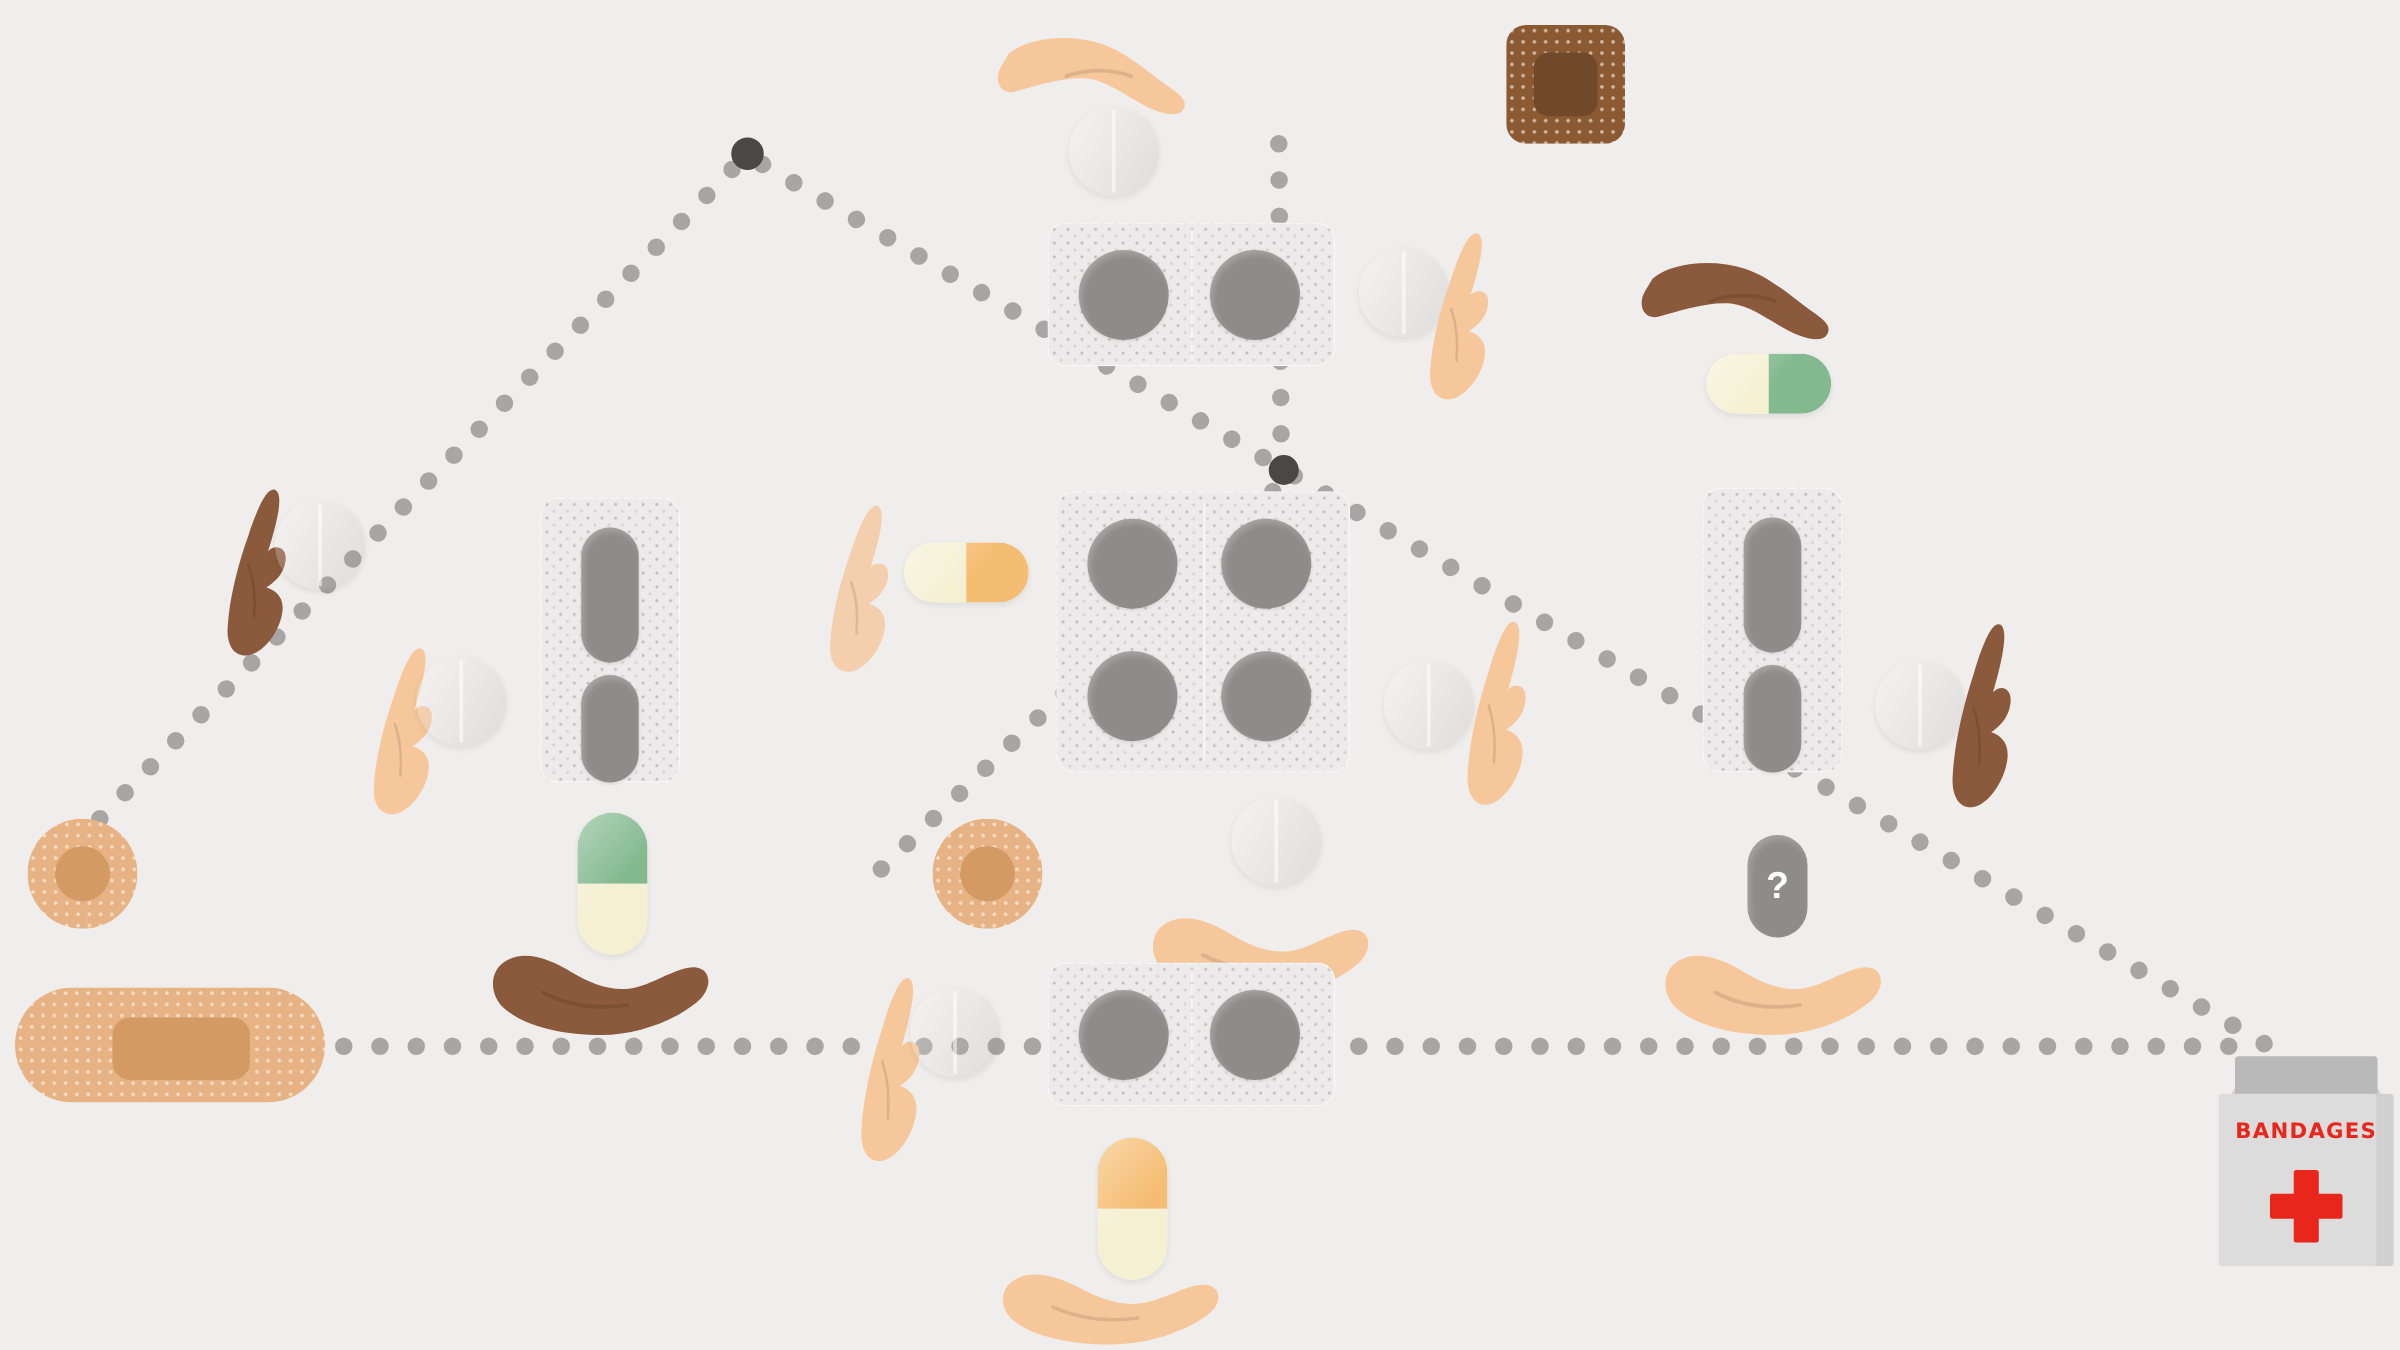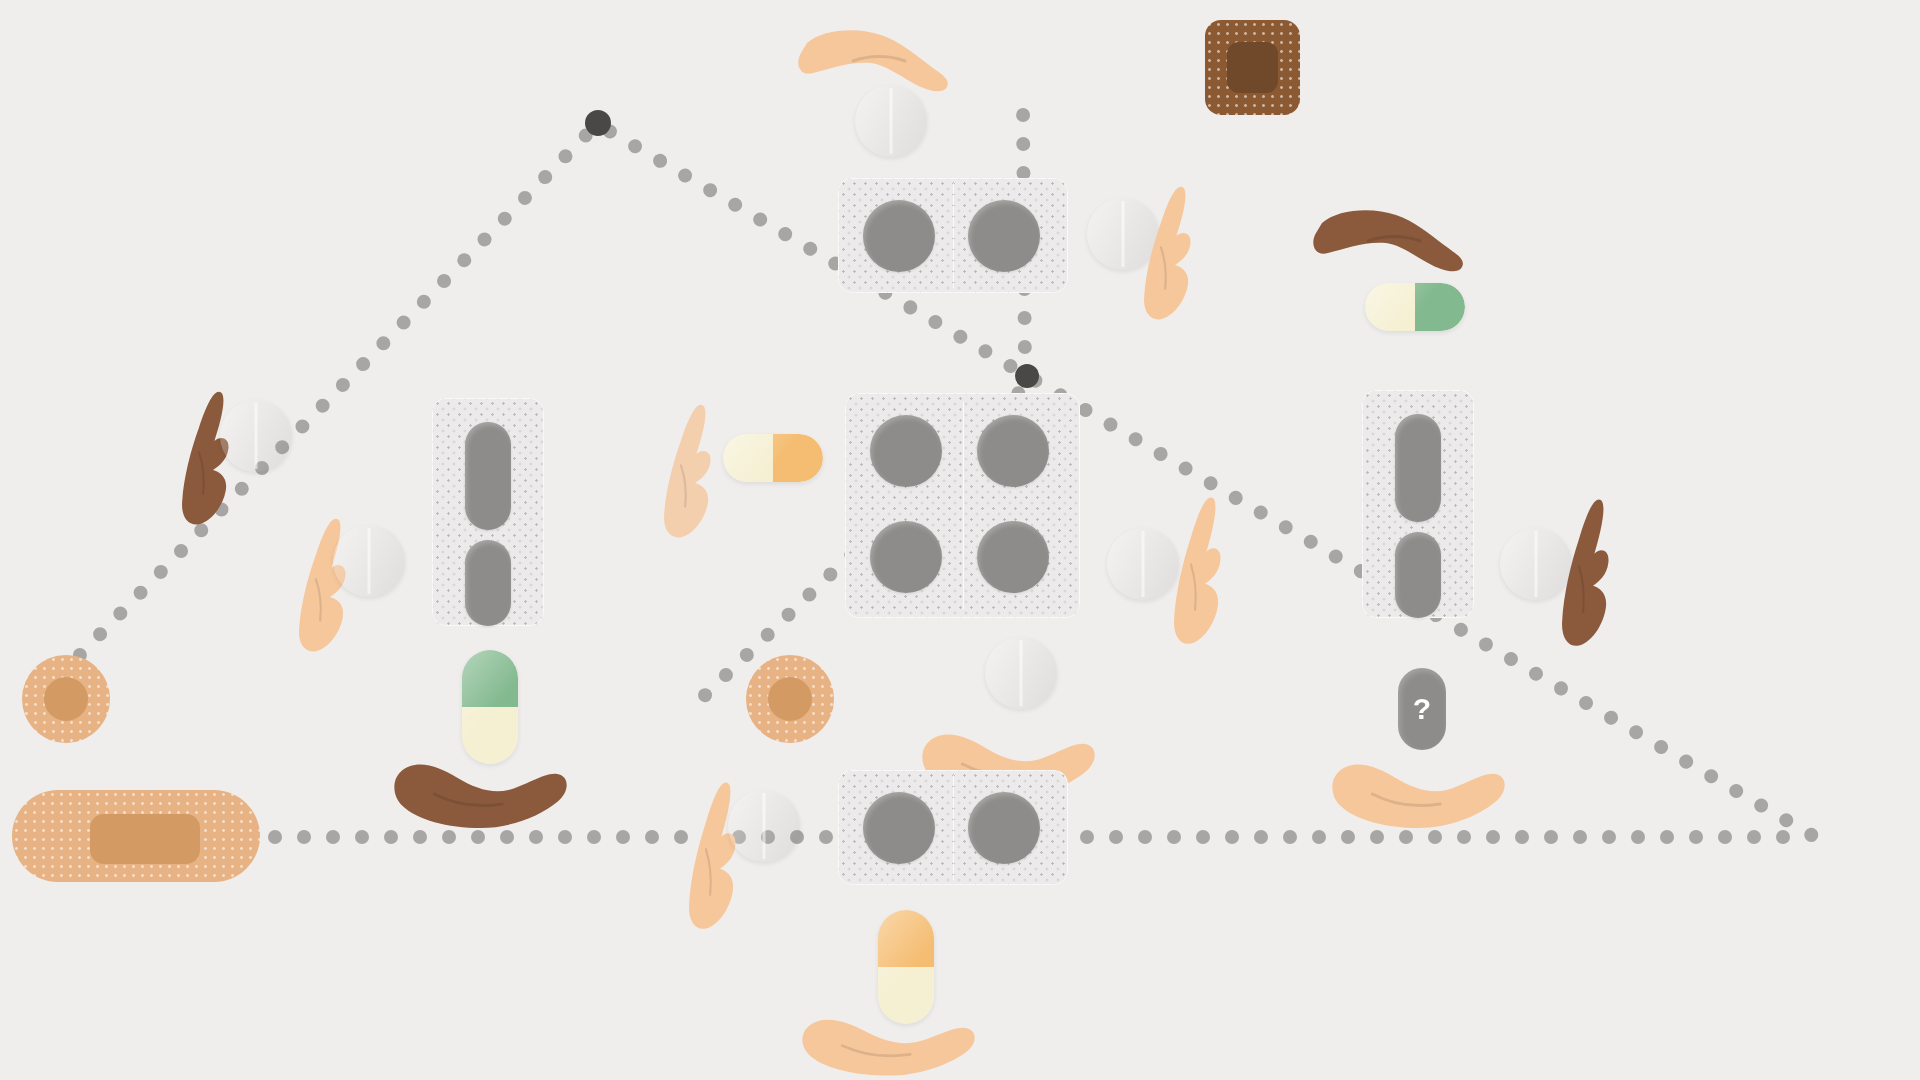--- a/index.html
+++ b/index.html
@@ -460,13 +460,24 @@
       <div class="h1" style="background: rgb(245, 189, 114);"></div>
       <div class="h2" style="background: rgb(245, 240, 210);"></div>
       <div class="gloss"></div>
     </div>
     <div class="hand" style="left: 800px; top: 1005px; width: 180px; height: 75px; transform: none;">
       <svg viewBox="0 0 170 85" preserveAspectRatio="none">
         <path d="M8 24 C22 10 44 18 62 30 C78 40 94 46 110 42 C126 38 144 24 156 26 C168 28 168 44 156 54 C140 68 112 80 84 80 C52 80 24 72 10 58 C0 48 0 32 8 24 Z" fill="#f6c79b"></path>
         <path d="M40 46 C58 56 80 60 104 56" stroke="rgba(0,0,0,.10)" stroke-width="3" fill="none" stroke-linecap="round"></path>
       </svg>
     </div>
+    <div class="bandbox" style="left: 1775px; top: 845px; width: 140px; height: 168px;">
+      <div class="flapL"></div>
+      <div class="flapR"></div>
+      <div class="lidback"></div>
+      <div class="body"></div>
+      <div class="label" style="font-size: 17px;">BANDAGES</div>
+      <div class="cross" style="top: 54%; width: 58px; height: 58px;">
+        <b style="left:19px;top:0;width:20px;height:58px;border-radius:2px;"></b>
+        <i style="left:0;top:19px;width:58px;height:20px;border-radius:2px;"></i>
+      </div>
+    </div>
   </div>
 
 </body></html>

